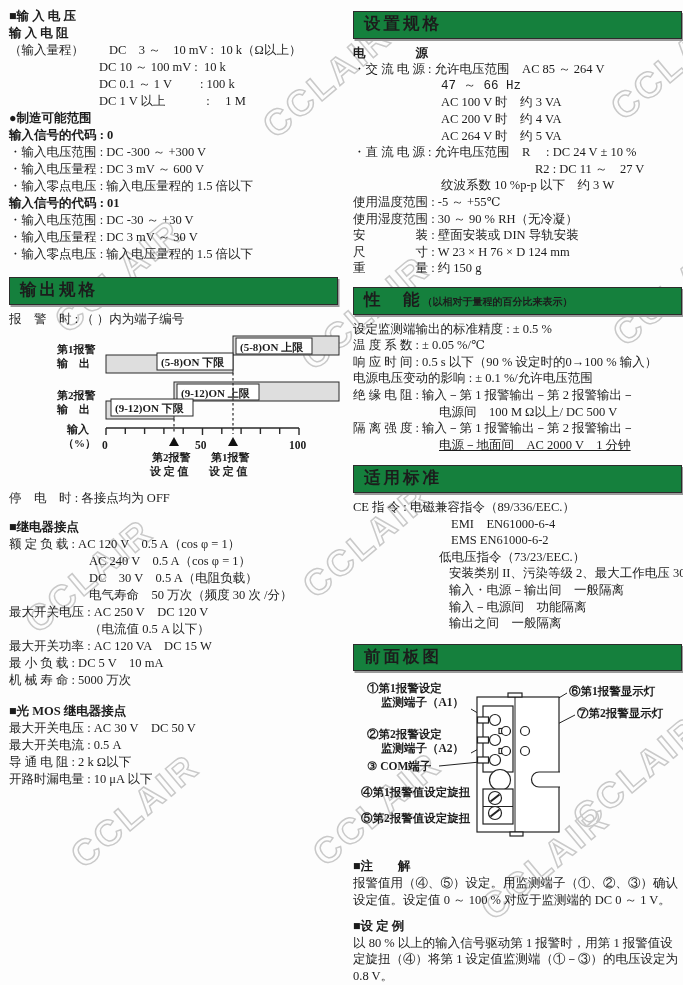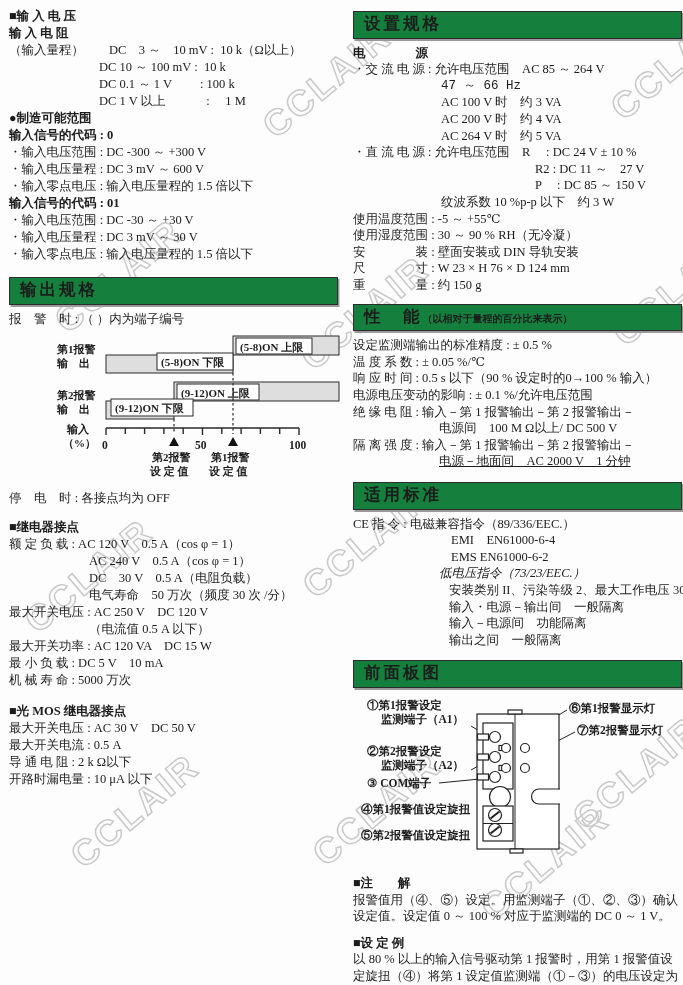--- a/index.html
+++ b/index.html
@@ -167,21 +167,20 @@
     </div>
     <div>
         <div class="line" style="font-weight: bold;">电　　　　源</div>
         <div class="line">・交 流 电 源 : 允许电压范围　AC 85 ～ 264 V</div>
         <div class="line" style="padding-left: 88px; font-family: Liberation Mono, monospace;">47 ～ 66 Hz</div>
         <div class="line" style="padding-left: 88px;">AC 100 V 时　约 3 VA</div>
         <div class="line" style="padding-left: 88px;">AC 200 V 时　约 4 VA</div>
         <div class="line" style="padding-left: 88px;">AC 264 V 时　约 5 VA</div>
         <div class="line">・直 流 电 源 : 允许电压范围　R　 : DC 24 V ± 10 %</div>
         <div class="line" style="padding-left: 182px;">R2 : DC 11 ～　27 V</div>
-        <div class="line" style="padding-left: 182px;">P　 : DC 85 ～ 150 V</div>
         <div class="line" style="padding-left: 88px;">纹波系数 10 %p-p 以下　约 3 W</div>
         <div class="line">使用温度范围 : -5 ～ +55℃</div>
         <div class="line">使用湿度范围 : 30 ～ 90 % RH（无冷凝）</div>
         <div class="line">安　　　　装 : 壁面安装或 DIN 导轨安装</div>
         <div class="line">尺　　　　寸 : W 23 × H 76 × D 124 mm</div>
         <div class="line">重　　　　量 : 约 150 g</div>
       </div>
 
     <div class="sec-header mt10">
       <span>性　能</span><span class="hdr-note">（以相对于量程的百分比来表示）</span>
@@ -197,21 +196,21 @@
         <div class="line" style="padding-left: 86px; text-decoration: underline;">电源－地面间　AC 2000 V　1 分钟</div>
       </div>
 
     <div class="sec-header mt12">
       <span>适用标准</span>
     </div>
     <div>
         <div class="line">CE 指 令 : 电磁兼容指令（89/336/EEC.）</div>
         <div class="line" style="padding-left: 98px;">EMI　EN61000-6-4</div>
         <div class="line" style="padding-left: 98px;">EMS EN61000-6-2</div>
-        <div class="line" style="padding-left: 86px; font-style: italic;">低电压指令（73/23/EEC.）</div>
+        <div class="line" style="padding-left: 86px;">低电压指令（73/23/EEC.）</div>
         <div class="line" style="padding-left: 96px;">安装类别 II、污染等级 2、最大工作电压 300 V</div>
         <div class="line" style="padding-left: 96px;">输入・电源－输出间　一般隔离</div>
         <div class="line" style="padding-left: 96px;">输入－电源间　功能隔离</div>
         <div class="line" style="padding-left: 96px;">输出之间　一般隔离</div>
       </div>
 
     <div class="sec-header mt12">
       <span>前面板图</span>
     </div>
 

